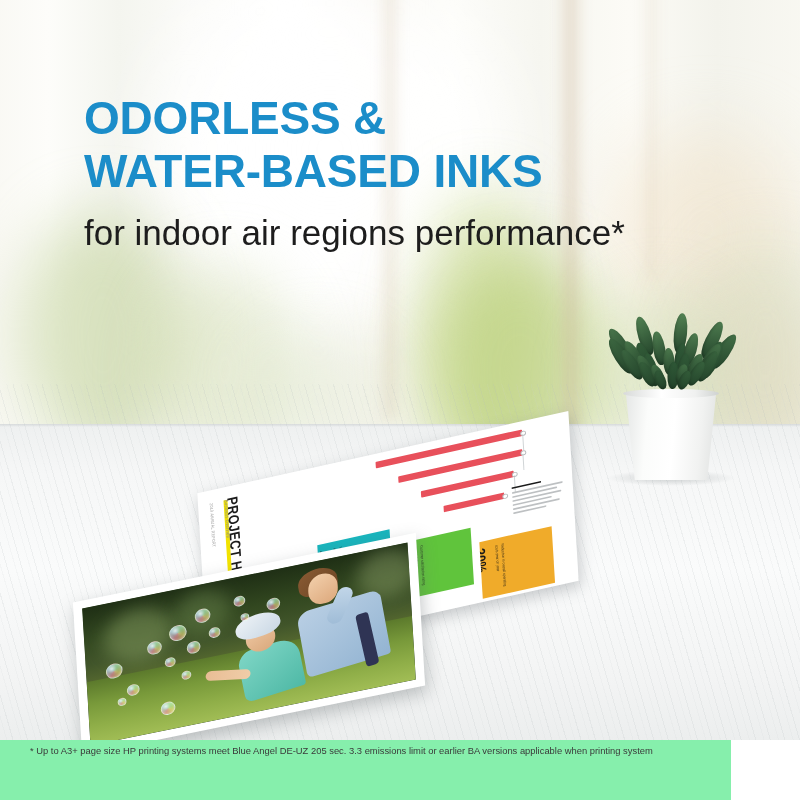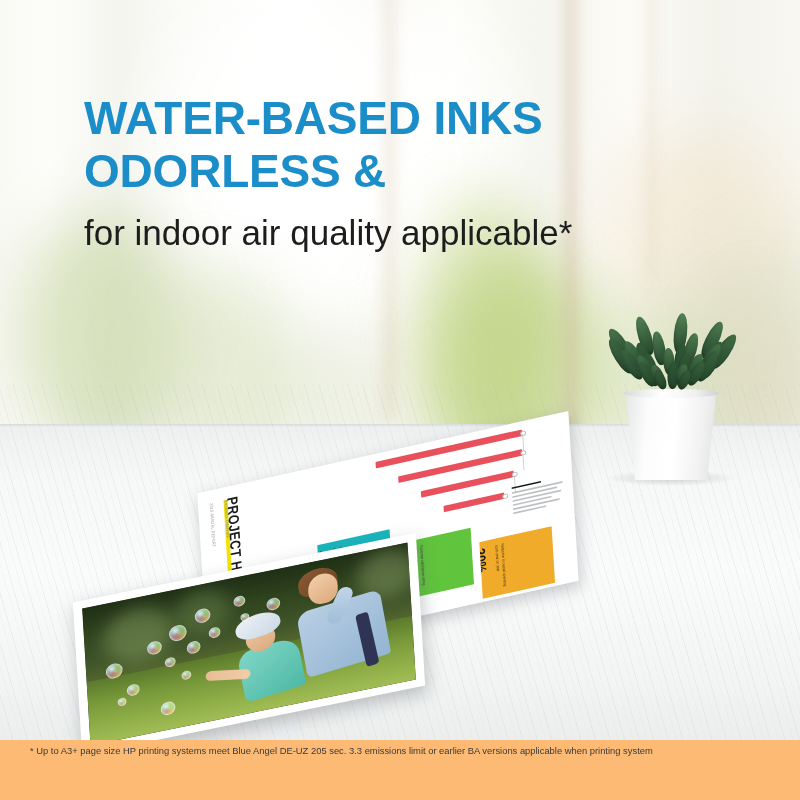--- a/index.html
+++ b/index.html
@@ -381,22 +381,22 @@
     line-height: 42px;
     font-weight: 400;
     color: #1d1d1d;
     white-space: nowrap;
   }
 
   
   .footer {
     position: absolute;
     left: 0; top: 740px;
-    width: 800px; height: 60px;
-    background: #fdba74;
+    width: 731px; height: 60px;
+    background: #86efac;
   }
   .footnote {
     position: absolute;
     left: 30px; top: 4px;
     width: 748px;
     font-size: 9.4px;
     line-height: 14.4px;
     color: #3a3a3a;
   }
   .footnote .fn-line { white-space: nowrap; }
@@ -551,24 +551,24 @@
               <div class="bubble" style="left: 56%; top: 20%; width: 12px; height: 12px;"></div>
               <div class="bubble" style="left: 22%; top: 80%; width: 13px; height: 13px;"></div>
               <div class="bubble" style="left: 9%; top: 70%; width: 7px; height: 7px;"></div>
             </div>
         </div>
       </div>
     </div>
   </div>
 
   <div class="headline">
+    <div class="h-line">ODORLESS &amp;</div>
     <div class="h-line">WATER-BASED INKS</div>
-    <div class="h-line">ODORLESS &amp;</div>
   </div>
-  <div class="subhead">for indoor air quality applicable*</div>
+  <div class="subhead">for indoor air regions performance*</div>
 
   <div class="footer">
     <div class="footnote">
       <div class="fn-line">* Up to A3+ page size HP printing systems meet Blue Angel DE-UZ 205 sec. 3.3 emissions limit or earlier BA versions applicable when printing system</div>
     </div>
   </div>
 
 </div>
 
 </body></html>

